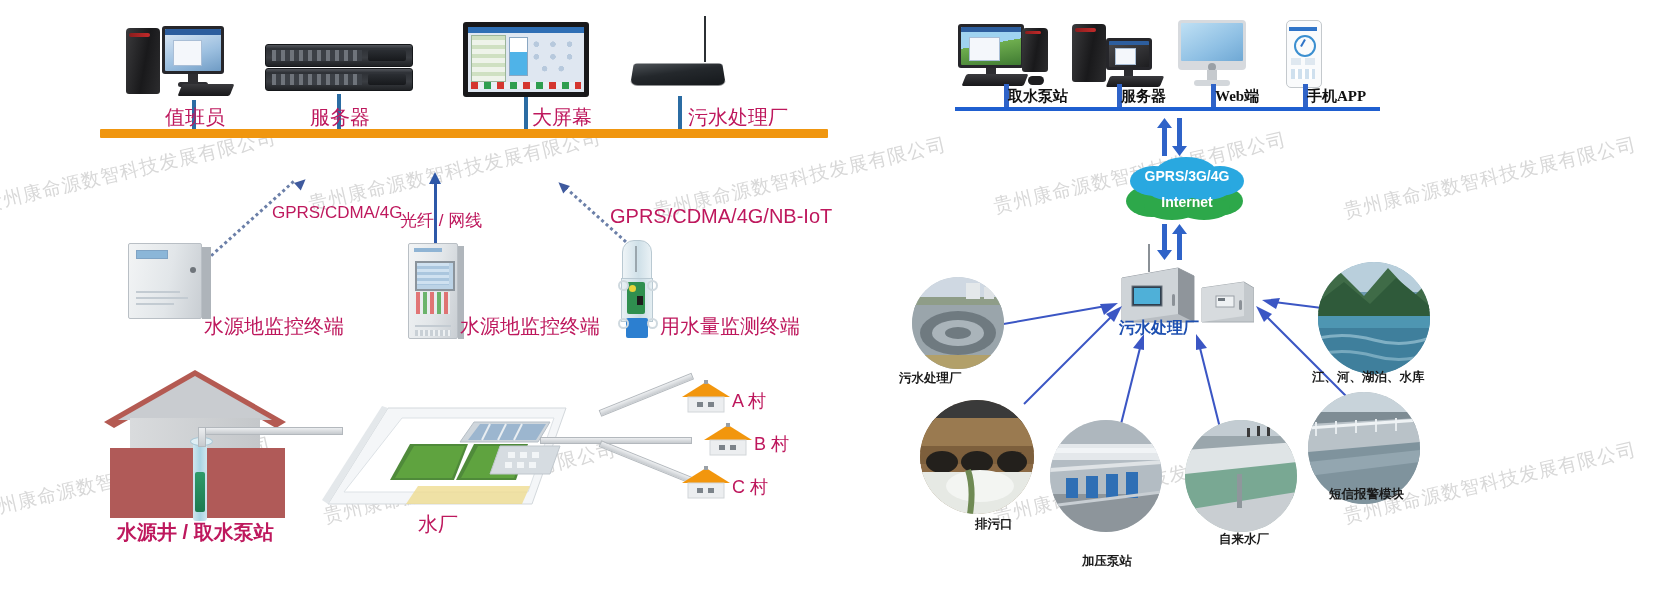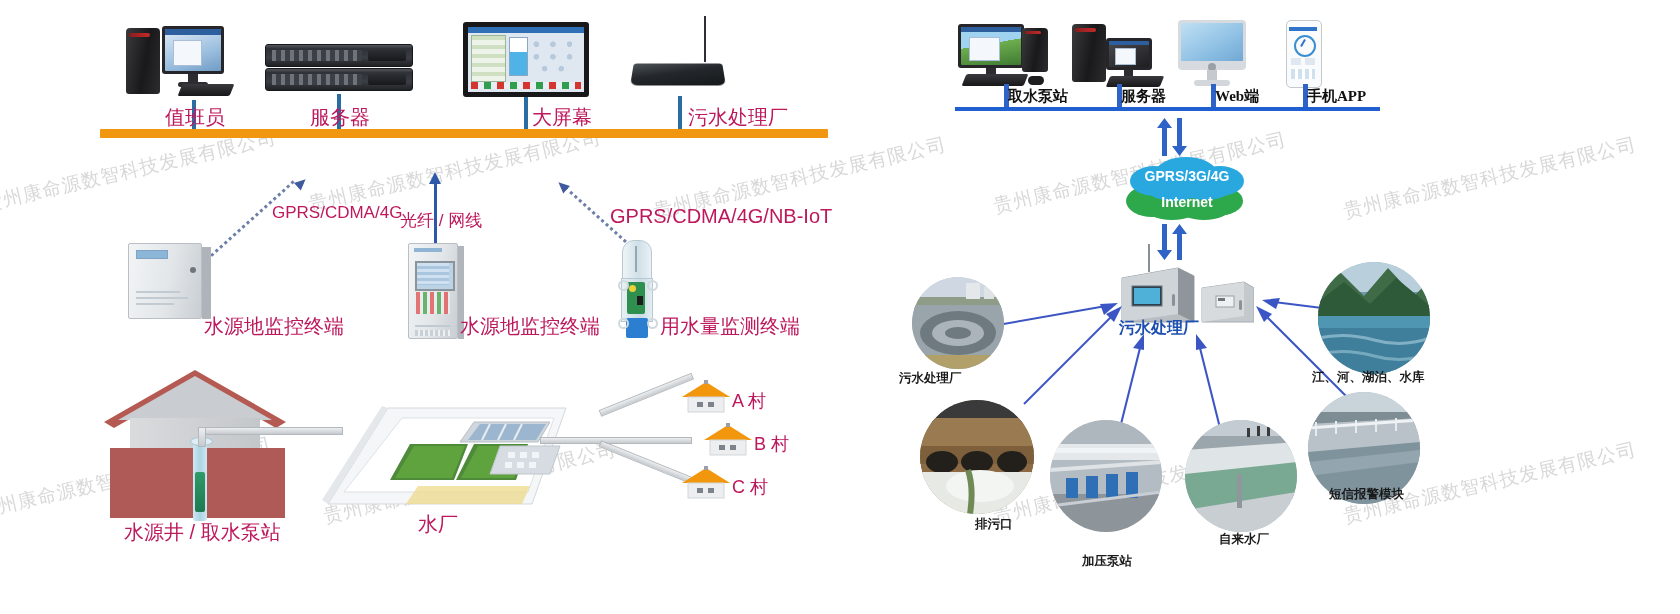--- a/index.html
+++ b/index.html
@@ -204,21 +204,21 @@
       <polygon points="95,8 172,52 18,52" fill="#c9ccd0"></polygon>
     </svg>
     <div class="wall" style="left:30px;top:50px;width:130px;height:88px;"></div>
   </div>
   <div class="redfield" style="left:110px;top:448px;width:175px;height:70px;"></div>
   <div class="abs" style="left:193px;top:441px;width:14px;height:80px;background:linear-gradient(90deg,#cfe6ef,#a9d4e4 50%,#cfe6ef);border-radius:3px;"></div>
   <div class="abs" style="left:190px;top:437px;width:21px;height:7px;border-radius:50%;background:#dfeef4;border:1px solid #aac8d6;"></div>
   <div class="abs" style="left:195px;top:472px;width:10px;height:40px;background:linear-gradient(180deg,#2f9a6a,#1d7a50);border-radius:2px;"></div>
   <div class="pipe" style="left:198px;top:427px;width:143px;height:6px;"></div>
   <div class="pipe" style="left:198px;top:427px;width:6px;height:18px;"></div>
-  <div class="lbl lbl-cn" style="left:124px;top:519px;">水源井 / 取水泵站</div>
+  <div class="lbl lbl-cn" style="left:117px;top:519px;font-weight:bold;">水源井 / 取水泵站</div>
 
   <div class="abs" style="left:322px;top:400px;width:248px;height:115px;">
     <svg width="248" height="115" style="position:absolute;left:0;top:0;">
       <polygon points="66,8 244,8 210,104 6,104" fill="#f4f6f8" stroke="#d3d8dc"></polygon>
       <polygon points="80,18 232,18 206,92 22,92" fill="#ffffff" stroke="#dde2e6"></polygon>
       <polygon points="88,44 146,44 132,80 68,80" fill="#4f8a3a"></polygon>
       <polygon points="92,46 143,46 130,78 73,78" fill="#5fa33f"></polygon>
       <polygon points="152,44 206,44 194,80 134,80" fill="#4f8a3a"></polygon>
       <polygon points="156,46 203,46 192,78 139,78" fill="#5fa33f"></polygon>
       <polygon points="152,22 228,22 216,42 138,42" fill="#cfd6dc" stroke="#b7bfc6"></polygon>

